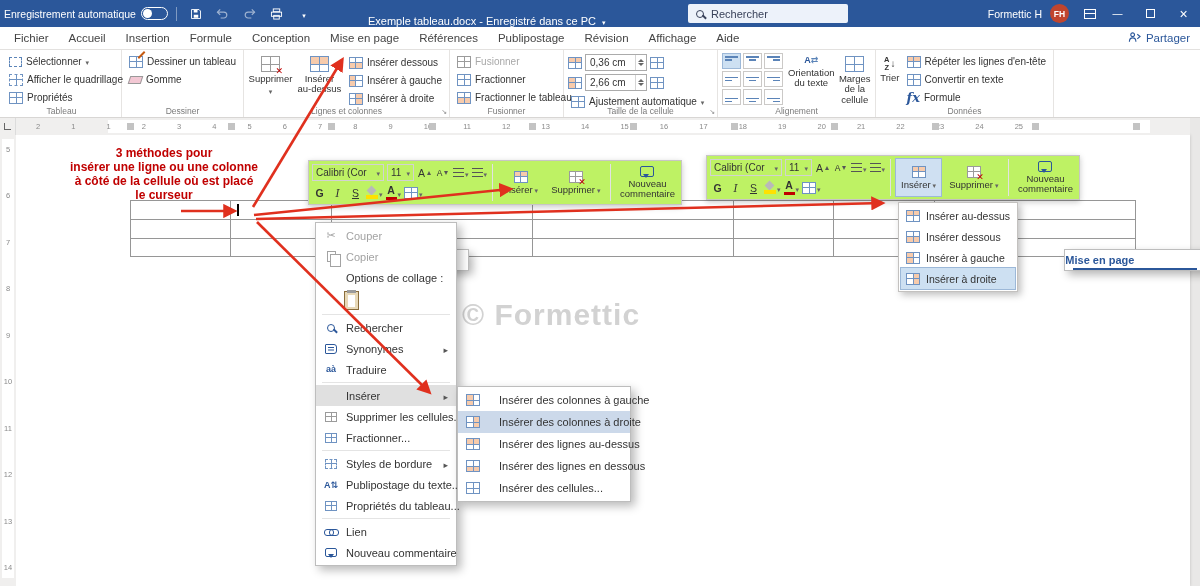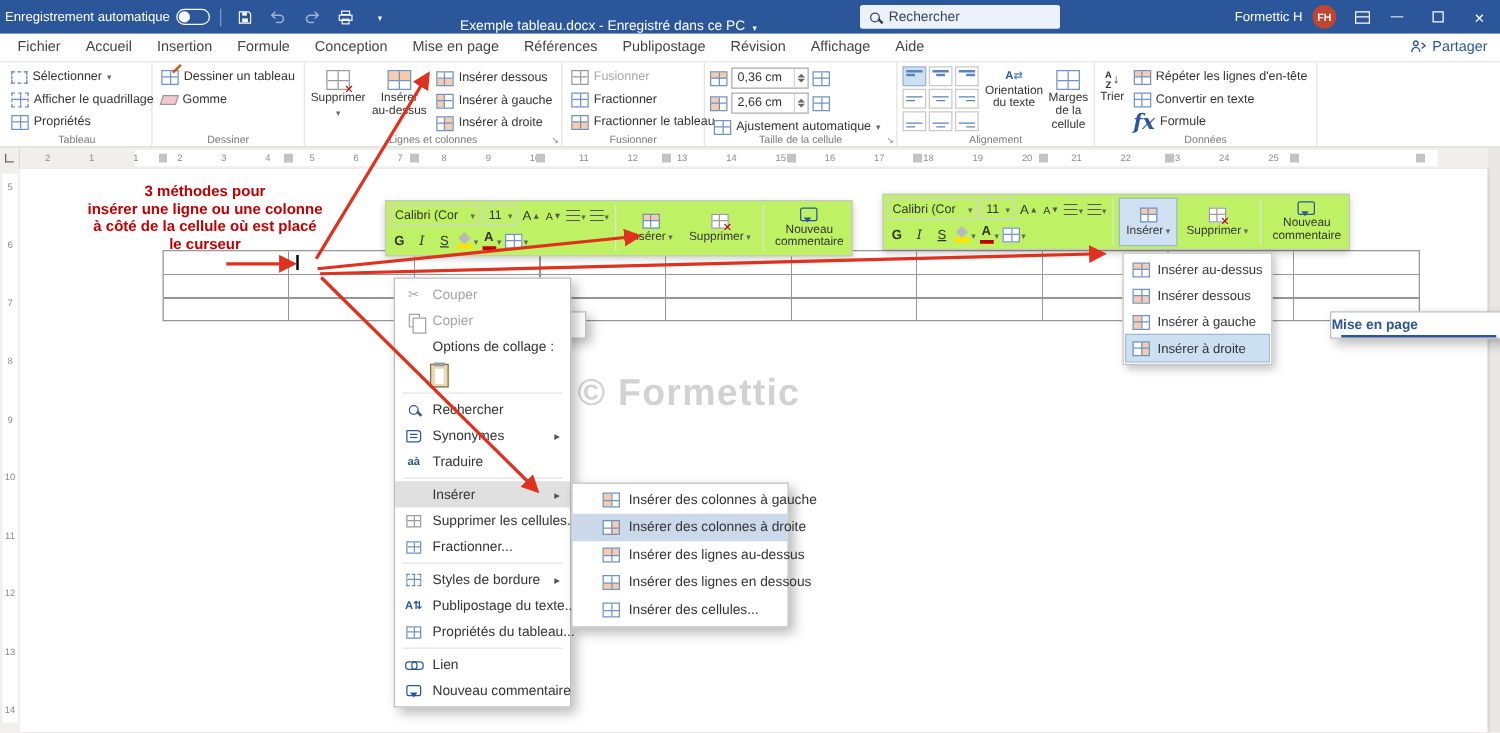--- a/index.html
+++ b/index.html
@@ -83,21 +83,21 @@
 .algrid{display:grid;grid-template-columns:repeat(3,20px);grid-auto-rows:17px;gap:1px}
 .al{width:19px;height:16px;border:1px solid #cbc9c7;background:#fff;display:flex;flex-direction:column;padding:2px;gap:1.5px}
 .al i{display:block;height:1.5px;background:#5b84b8;width:100%}
 .al i.sh{width:55%}
 .al.l{align-items:flex-start}.al.c{align-items:center}.al.r{align-items:flex-end}
 .al.t{justify-content:flex-start}.al.m{justify-content:center}.al.b{justify-content:flex-end}
 .al.sel{background:#cde0f2;border-color:#9cb8d8}
 .sort-ic{display:flex;align-items:center;gap:1px}
 .az{display:flex;flex-direction:column;font-size:7.5px;font-weight:bold;line-height:1;color:#333}
 .azarr{font-size:10px;color:#333}
-.fx{font-style:italic;font-family:"DejaVu Serif","Liberation Serif",serif;color:#2b579a;font-weight:bold;font-size:17px}
+.fx{font-style:italic;font-family:"DejaVu Serif","Liberation Serif",serif;color:#2b579a;font-weight:bold;font-size:13px}
 
 
 .tabsel{position:absolute;left:0;top:118px;width:16px;height:17px;background:#f0efee;border-right:1px solid #dcdcdc;display:flex;align-items:center;justify-content:center;z-index:2}
 .tabsel-ic{width:7px;height:7px;border-left:1.5px solid #666;border-bottom:1.5px solid #666}
 .rulerh{position:absolute;top:118px;left:16px;right:10px;height:17px;background:#f0efee;z-index:2}
 .rulerh .act{position:absolute;left:92px;right:40px;top:2px;bottom:2px;background:#fff}
 .rulerh .nums{position:absolute;left:20px;right:40px;top:0;height:100%;display:flex;align-items:center;font-size:7.5px;color:#8a8a8a;word-spacing:29px;overflow:hidden;white-space:nowrap}
 .rulercols{position:absolute;top:123px;left:127px;width:1016px;height:7px;background:repeating-linear-gradient(to right,#c3c3c3 0 7px,transparent 7px 100.6px);z-index:2}
 .rulerv{position:absolute;left:0;top:135px;width:16px;bottom:0;background:#f0efee;z-index:2}
 .rulerv .act{position:absolute;top:4px;bottom:8px;left:2px;right:2px;background:#fff}
@@ -165,21 +165,21 @@
 .ic-book::after{content:"";position:absolute;left:2px;top:2px;right:2px;height:1px;background:#2b579a;box-shadow:0 2.5px 0 #2b579a}
 .ic-tr{font-size:9px;font-weight:bold;color:#2b579a;line-height:1}
 .ic-orient{font-size:9px;font-weight:bold;color:#2b579a;display:flex;align-items:center}
 .ic-link{position:relative;width:15px;height:8px}
 .ic-link::before,.ic-link::after{content:"";position:absolute;width:8px;height:5.5px;border:1.3px solid #2b579a;border-radius:3px;top:1px}
 .ic-link::before{left:0}
 .ic-link::after{right:0}
 
 
 .submenu{position:absolute;left:457px;top:386px;width:174px;background:#fff;border:1px solid #bdbdbd;box-shadow:4px 4px 9px rgba(0,0,0,.28);padding:2px 0;z-index:25;font-size:11px;color:#333}
-.si{display:flex;align-items:center;gap:7px;height:22px;padding:0 24px;white-space:nowrap}
+.si{display:flex;align-items:center;gap:19px;height:22px;padding:0 8px;white-space:nowrap}
 .si.sel{background:#ccd9ea}
 
 
 .arrows{position:absolute;left:0;top:0;z-index:30;pointer-events:none}
 </style>
 </head>
 <body>
 
 <div class="titlebar">
   <div class="autosave">

